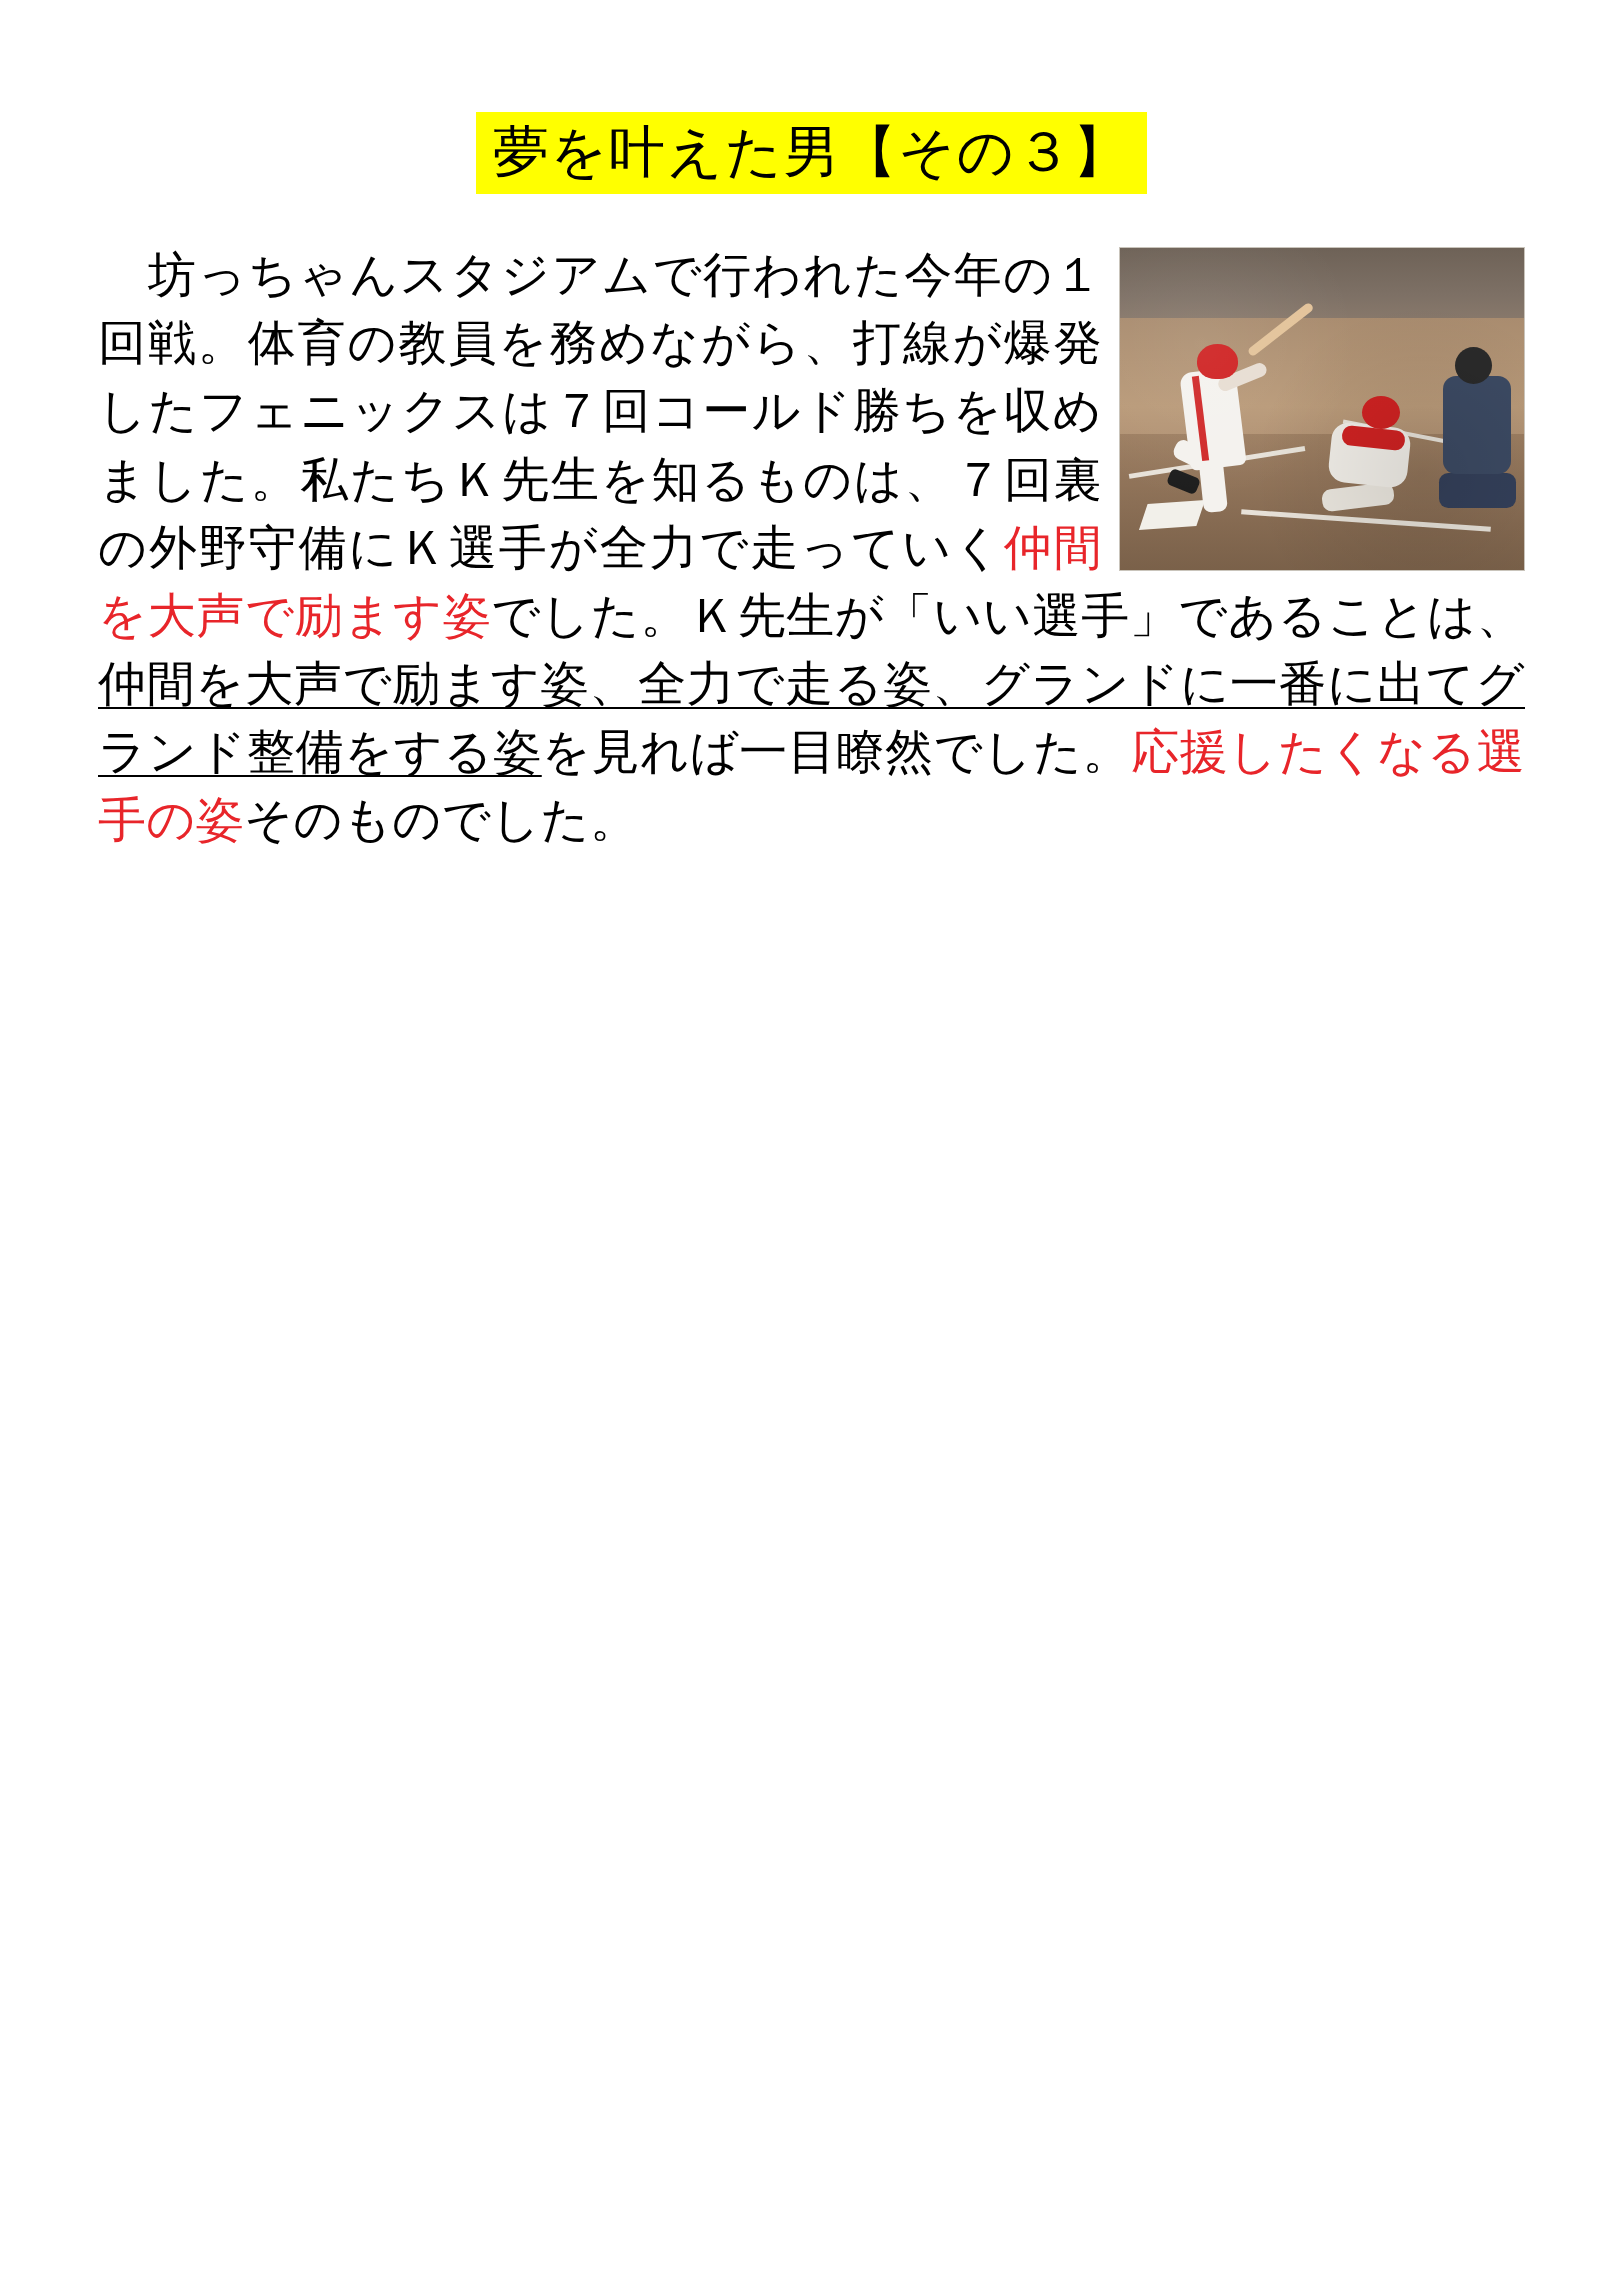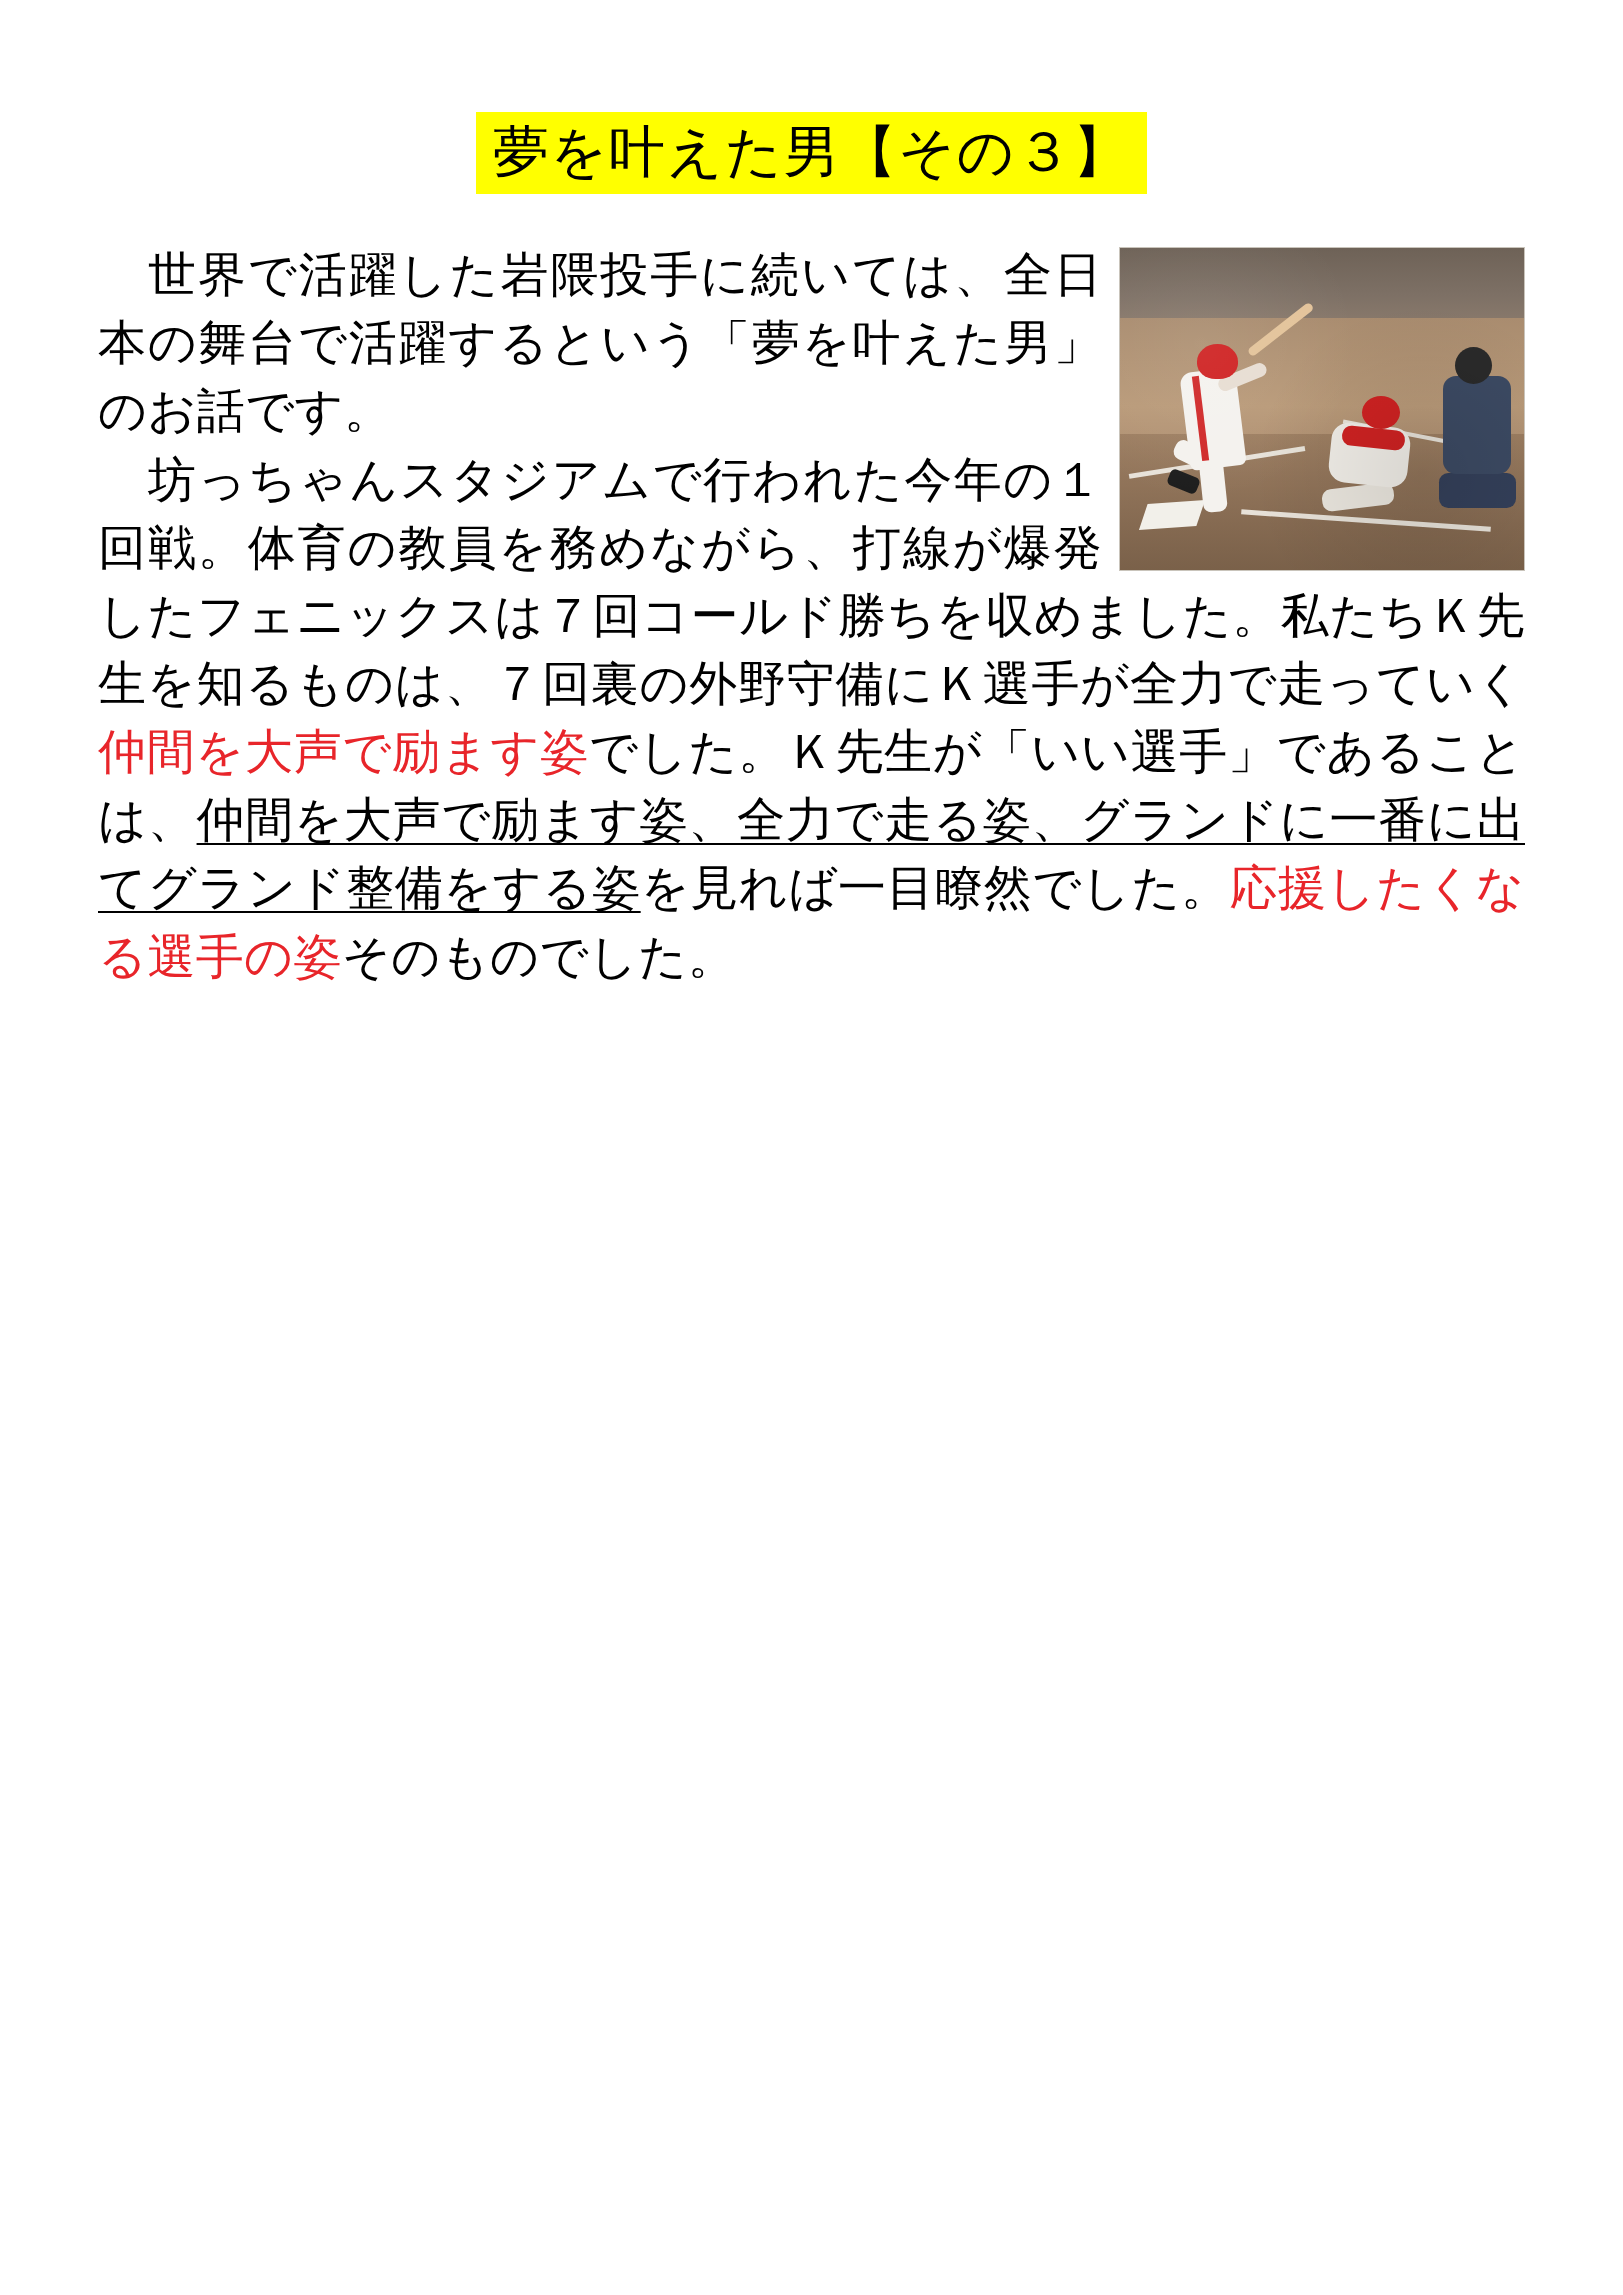--- a/index.html
+++ b/index.html
@@ -280,21 +280,20 @@
       <div class="ph-player catcher-red"></div>
       <div class="ph-player catcher-helmet"></div>
 
       <div class="ph-player umpire-leg"></div>
       <div class="ph-player umpire-body"></div>
       <div class="ph-player umpire-head"></div>
 
       <div class="ph-grain"></div>
     </div>
 
-    <p class="para"><span>世界で活躍した岩隈投手に続いては、全日本の舞台で活躍するという「夢を叶えた男」のお話です。</span></p>
 
 
     <p class="para"><span>坊っちゃんスタジアムで行われた今年の１回戦。体育の教員を務めながら、打線が爆発したフェニックスは７回コールド勝ちを収めました。私たちＫ先生を知るものは、７回裏の外野守備にＫ選手が全力で走っていく</span><span class="red">仲間を大声で励ます姿</span><span>でした。Ｋ先生が「いい選手」であることは、</span><span class="underline">仲間を大声で励ます姿、全力で走る姿、グランドに一番に出てグランド整備をする姿</span><span>を見れば一目瞭然でした。</span><span class="red">応援したくなる選手の姿</span><span>そのものでした。</span></p>
 
 
 
   </div>
 </div>
 
 

